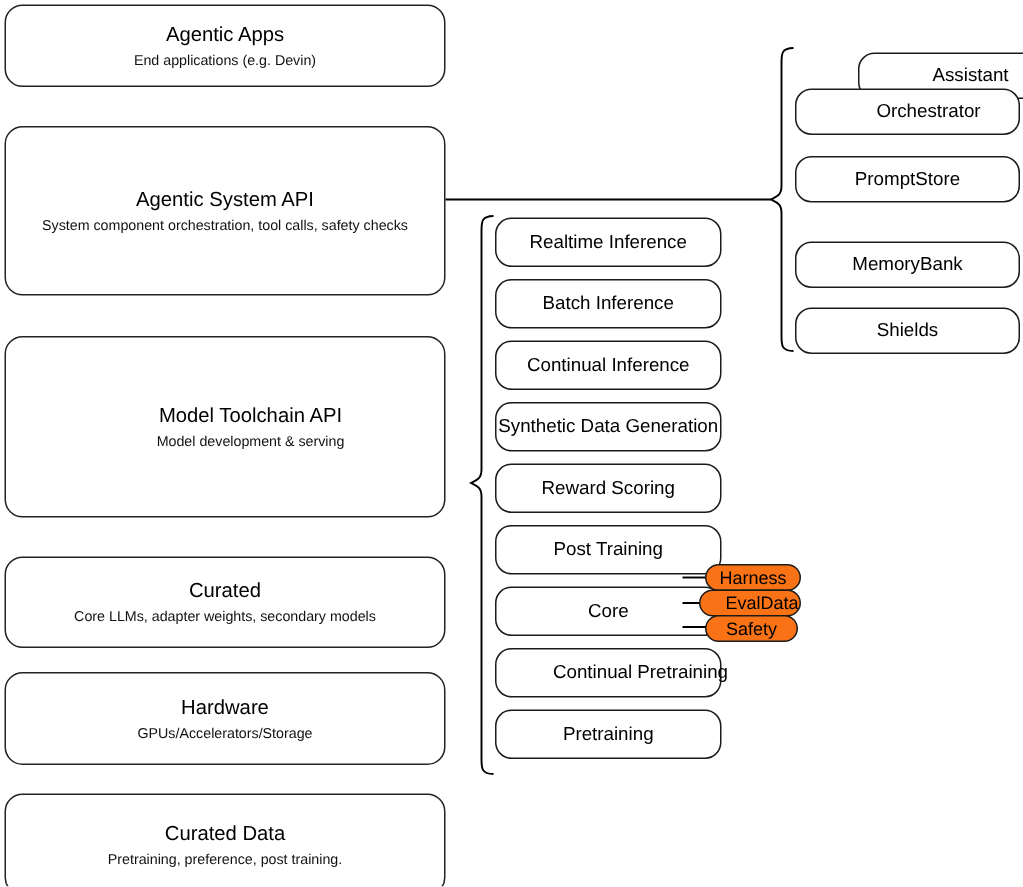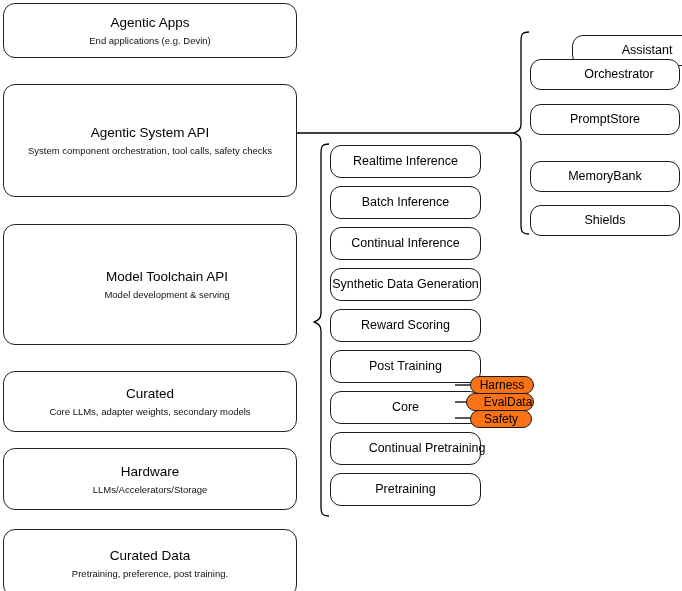--- a/index.html
+++ b/index.html
@@ -130,21 +130,21 @@
     <div class="subtitle">Model development &amp; serving</div>
   </div>
 
   <div class="box layer-box" style="top:371px;height:61px;">
     <div class="title">Curated</div>
     <div class="subtitle">Core LLMs, adapter weights, secondary models</div>
   </div>
 
   <div class="box layer-box" style="top:448px;height:62px;">
     <div class="title">Hardware</div>
-    <div class="subtitle">LLMs/Accelerators/Storage</div>
+    <div class="subtitle">GPUs/Accelerators/Storage</div>
   </div>
 
   <div class="box layer-box" style="top:529px;height:68px;">
     <div class="title">Curated Data</div>
     <div class="subtitle">Pretraining, preference, post training.</div>
   </div>
 
   <div class="box svc-box mid-box" style="top:145px;">
     <div class="title">Realtime Inference</div>
   </div>

